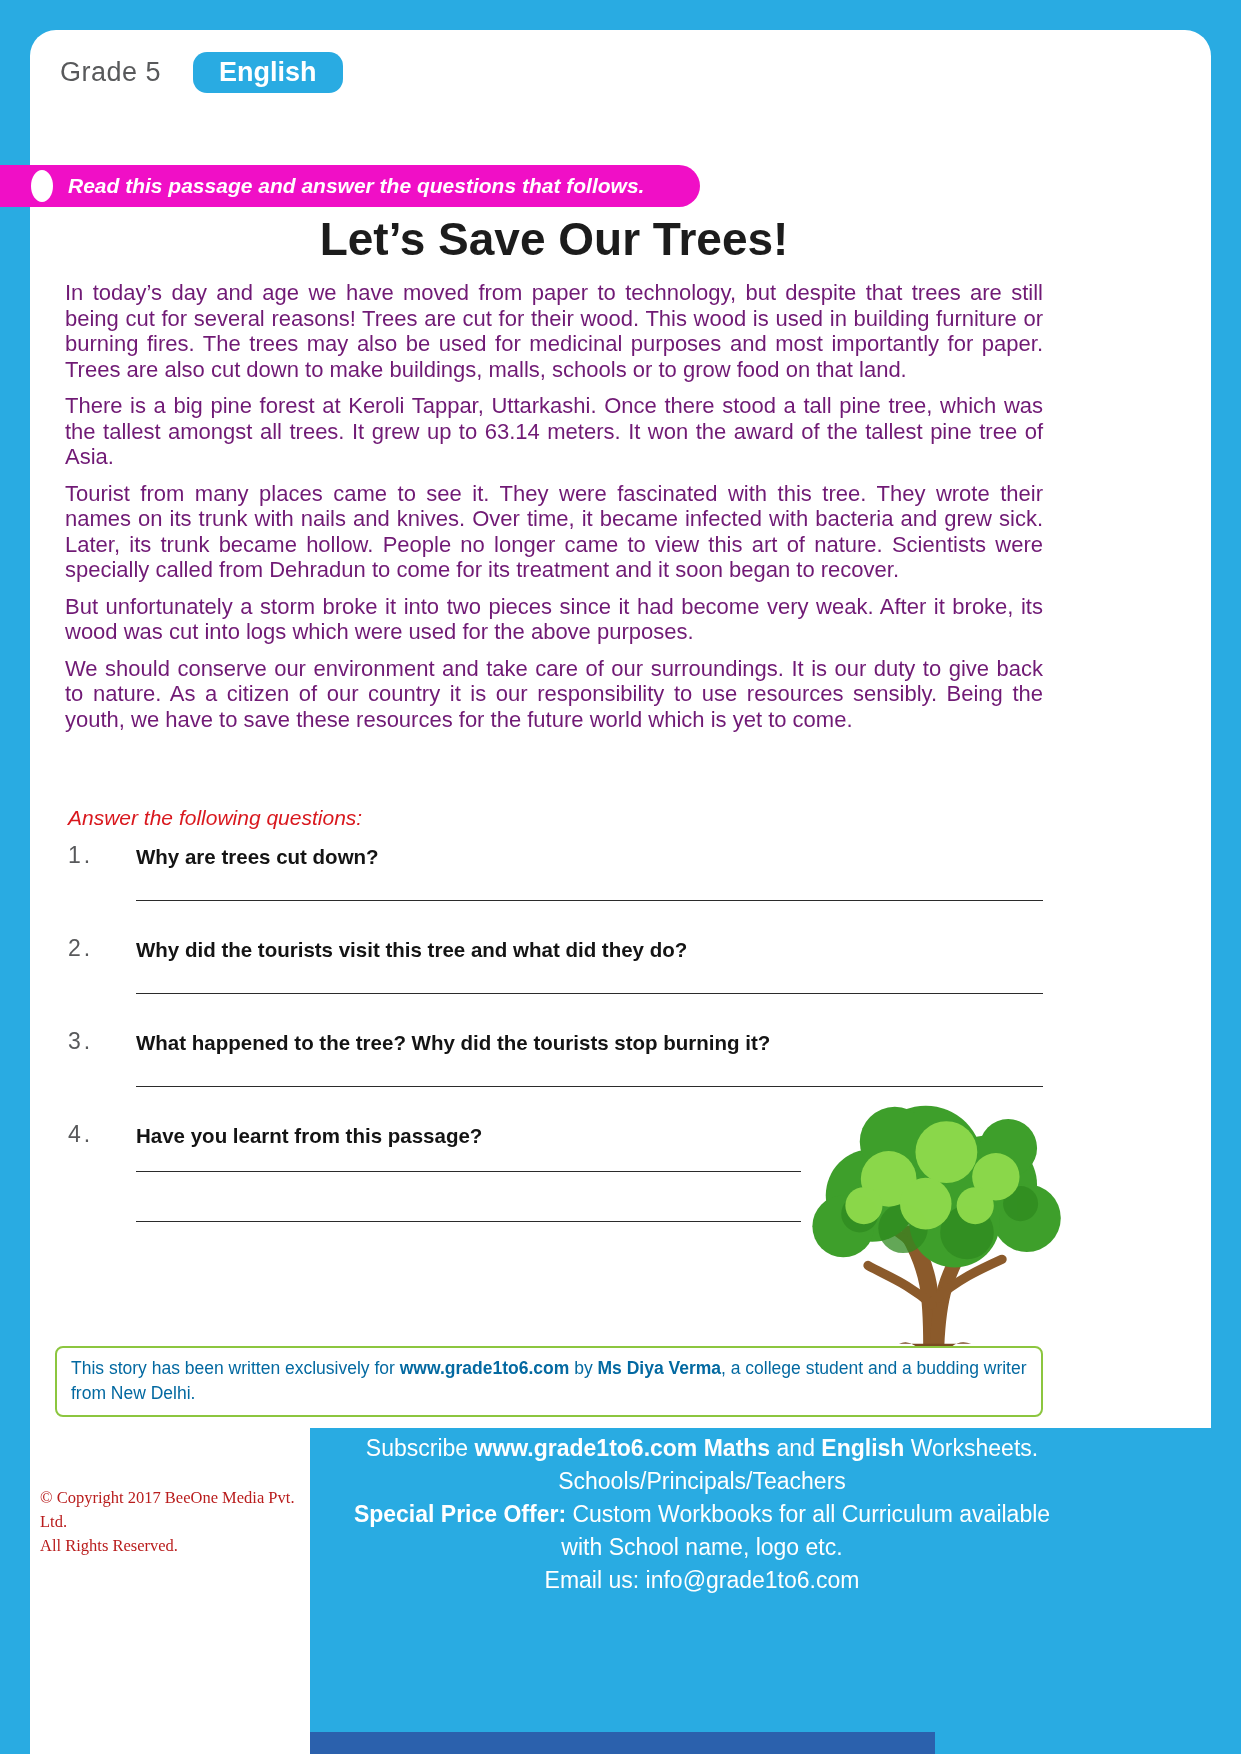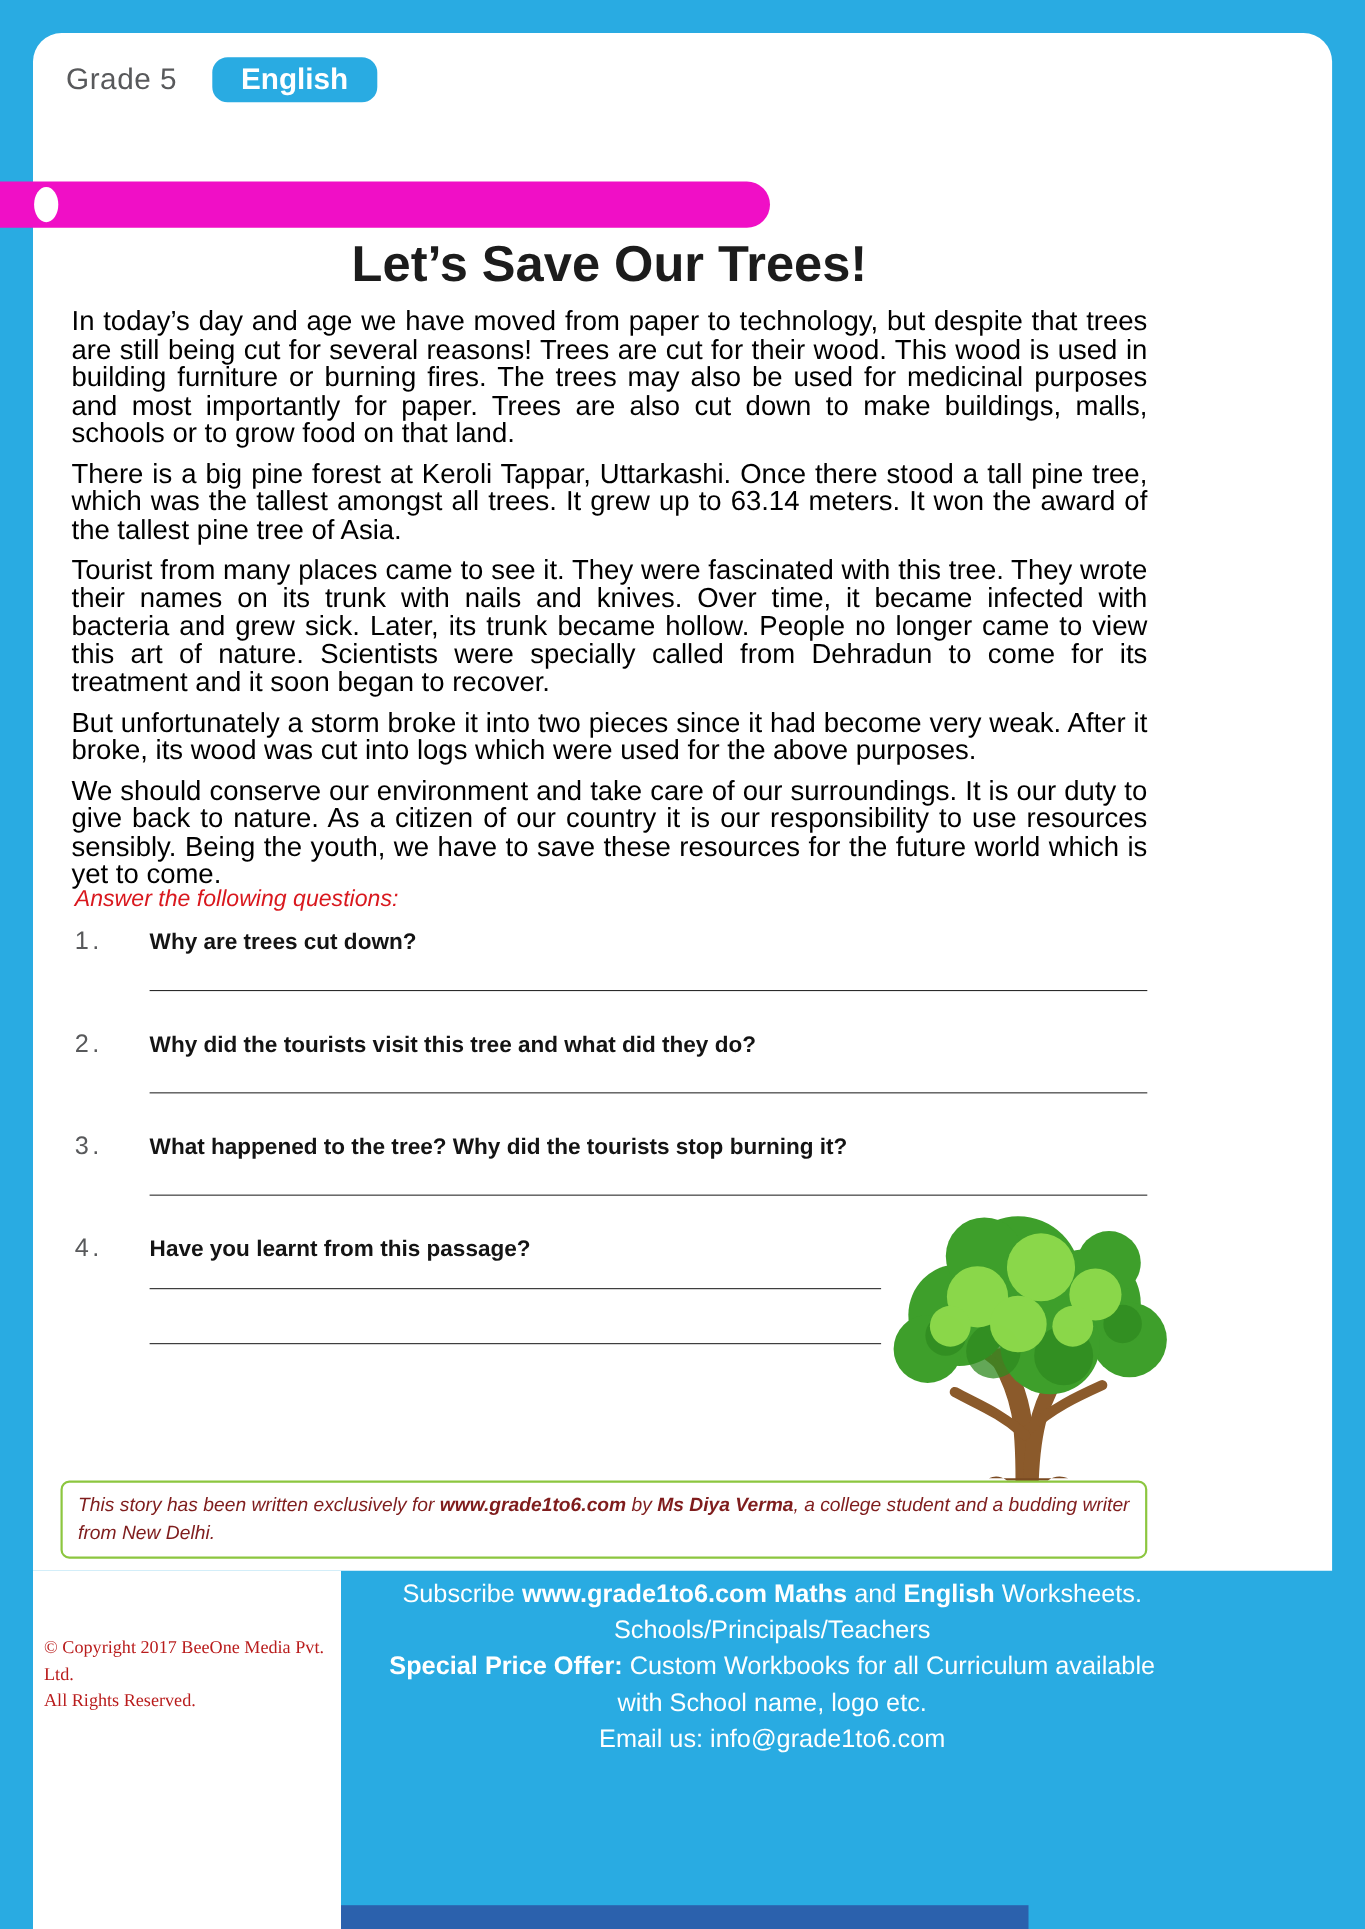--- a/index.html
+++ b/index.html
@@ -51,22 +51,22 @@
     font-style: italic; font-weight: bold; font-size: 21px;
     white-space: nowrap;
   }
   .title {
     position: absolute; left: 65px; top: 212px; width: 978px;
     text-align: center; font-size: 46px; font-weight: bold; color: #1C1C1C;
   }
   .passage { position: absolute; left: 65px; top: 280px; width: 978px; }
   .passage p {
     margin: 0 0 11px 0;
-    font-size: 25px; line-height: 25.5px;
-    color: #000000; text-align: justify;
+    font-size: 22px; line-height: 25.5px;
+    color: #701a75; text-align: justify;
   }
   .q-heading {
     position: absolute; left: 68px; top: 806px;
     font-size: 21px; font-weight: normal; font-style: italic; color: #D9181E;
   }
   .questions { position: absolute; left: 68px; top: 842px; width: 975px; height: 440px; }
   .qblock { position: absolute; left: 0; width: 100%; height: 92px; }
   .qnum {
     position: absolute; left: 0; top: 0;
     font-size: 23px; color: #58595B; letter-spacing: 3px;
@@ -79,23 +79,22 @@
     position: absolute; left: 68px; top: 58px;
     width: 907px; border-bottom: 1.6px solid #2b2b2b;
   }
   .ansline.short { width: 665px; }
   .tree { position: absolute; left: 798px; top: 1082px; width: 272px; height: 268px; }
   .note-box {
     position: absolute; left: 55px; top: 1346px;
     width: 988px; min-height: 62px;
     border: 2px solid #8CC63F; border-radius: 8px;
     padding: 8px 14px;
-    font-size: 17.5px; line-height: 1.45; color: #7f1d1d;
+    font-size: 17.5px; line-height: 1.45; color: #0369a1;
     background: #fff;
-    font-style: italic;
   }
   
   .copyright-box {
     position: absolute; left: 30px; top: 1428px;
     width: 280px; height: 326px; background: #fff;
     padding: 58px 0 0 10px;
   }
   .copyright {
     font-family: "Liberation Serif", serif;
     font-size: 16.5px; line-height: 1.45; color: #b91c1c;
@@ -116,20 +115,21 @@
 
 <div class="sheet"></div>
 
 <div class="grade-pill">
   <span class="grade-label">Grade 5</span>
   <span class="subject-badge">English</span>
 </div>
 
 <div class="banner">
   <span class="banner-oval"></span>
+  <span class="banner-text">Read this passage and answer the questions that follows.</span>
 </div>
 
 <div class="title">Let’s Save Our Trees!</div>
 
 <div class="passage">
   <p>In today’s day and age we have moved from paper to technology, but despite that trees are still being cut for several reasons! Trees are cut for their wood. This wood is used in building furniture or burning fires. The trees may also be used for medicinal purposes and most importantly for paper. Trees are also cut down to make buildings, malls, schools or to grow food on that land.</p>
   <p>There is a big pine forest at Keroli Tappar, Uttarkashi. Once there stood a tall pine tree, which was the tallest amongst all trees. It grew up to 63.14 meters. It won the award of the tallest pine tree of Asia.</p>
   <p>Tourist from many places came to see it. They were fascinated with this tree. They wrote their names on its trunk with nails and knives. Over time, it became infected with bacteria and grew sick. Later, its trunk became hollow. People no longer came to view this art of nature. Scientists were specially called from Dehradun to come for its treatment and it soon began to recover.</p>
   <p>But unfortunately a storm broke it into two pieces since it had become very weak. After it broke, its wood was cut into logs which were used for the above purposes.</p>
   <p>We should conserve our environment and take care of our surroundings. It is our duty to give back to nature. As a citizen of our country it is our responsibility to use resources sensibly. Being the youth, we have to save these resources for the future world which is yet to come.</p>

